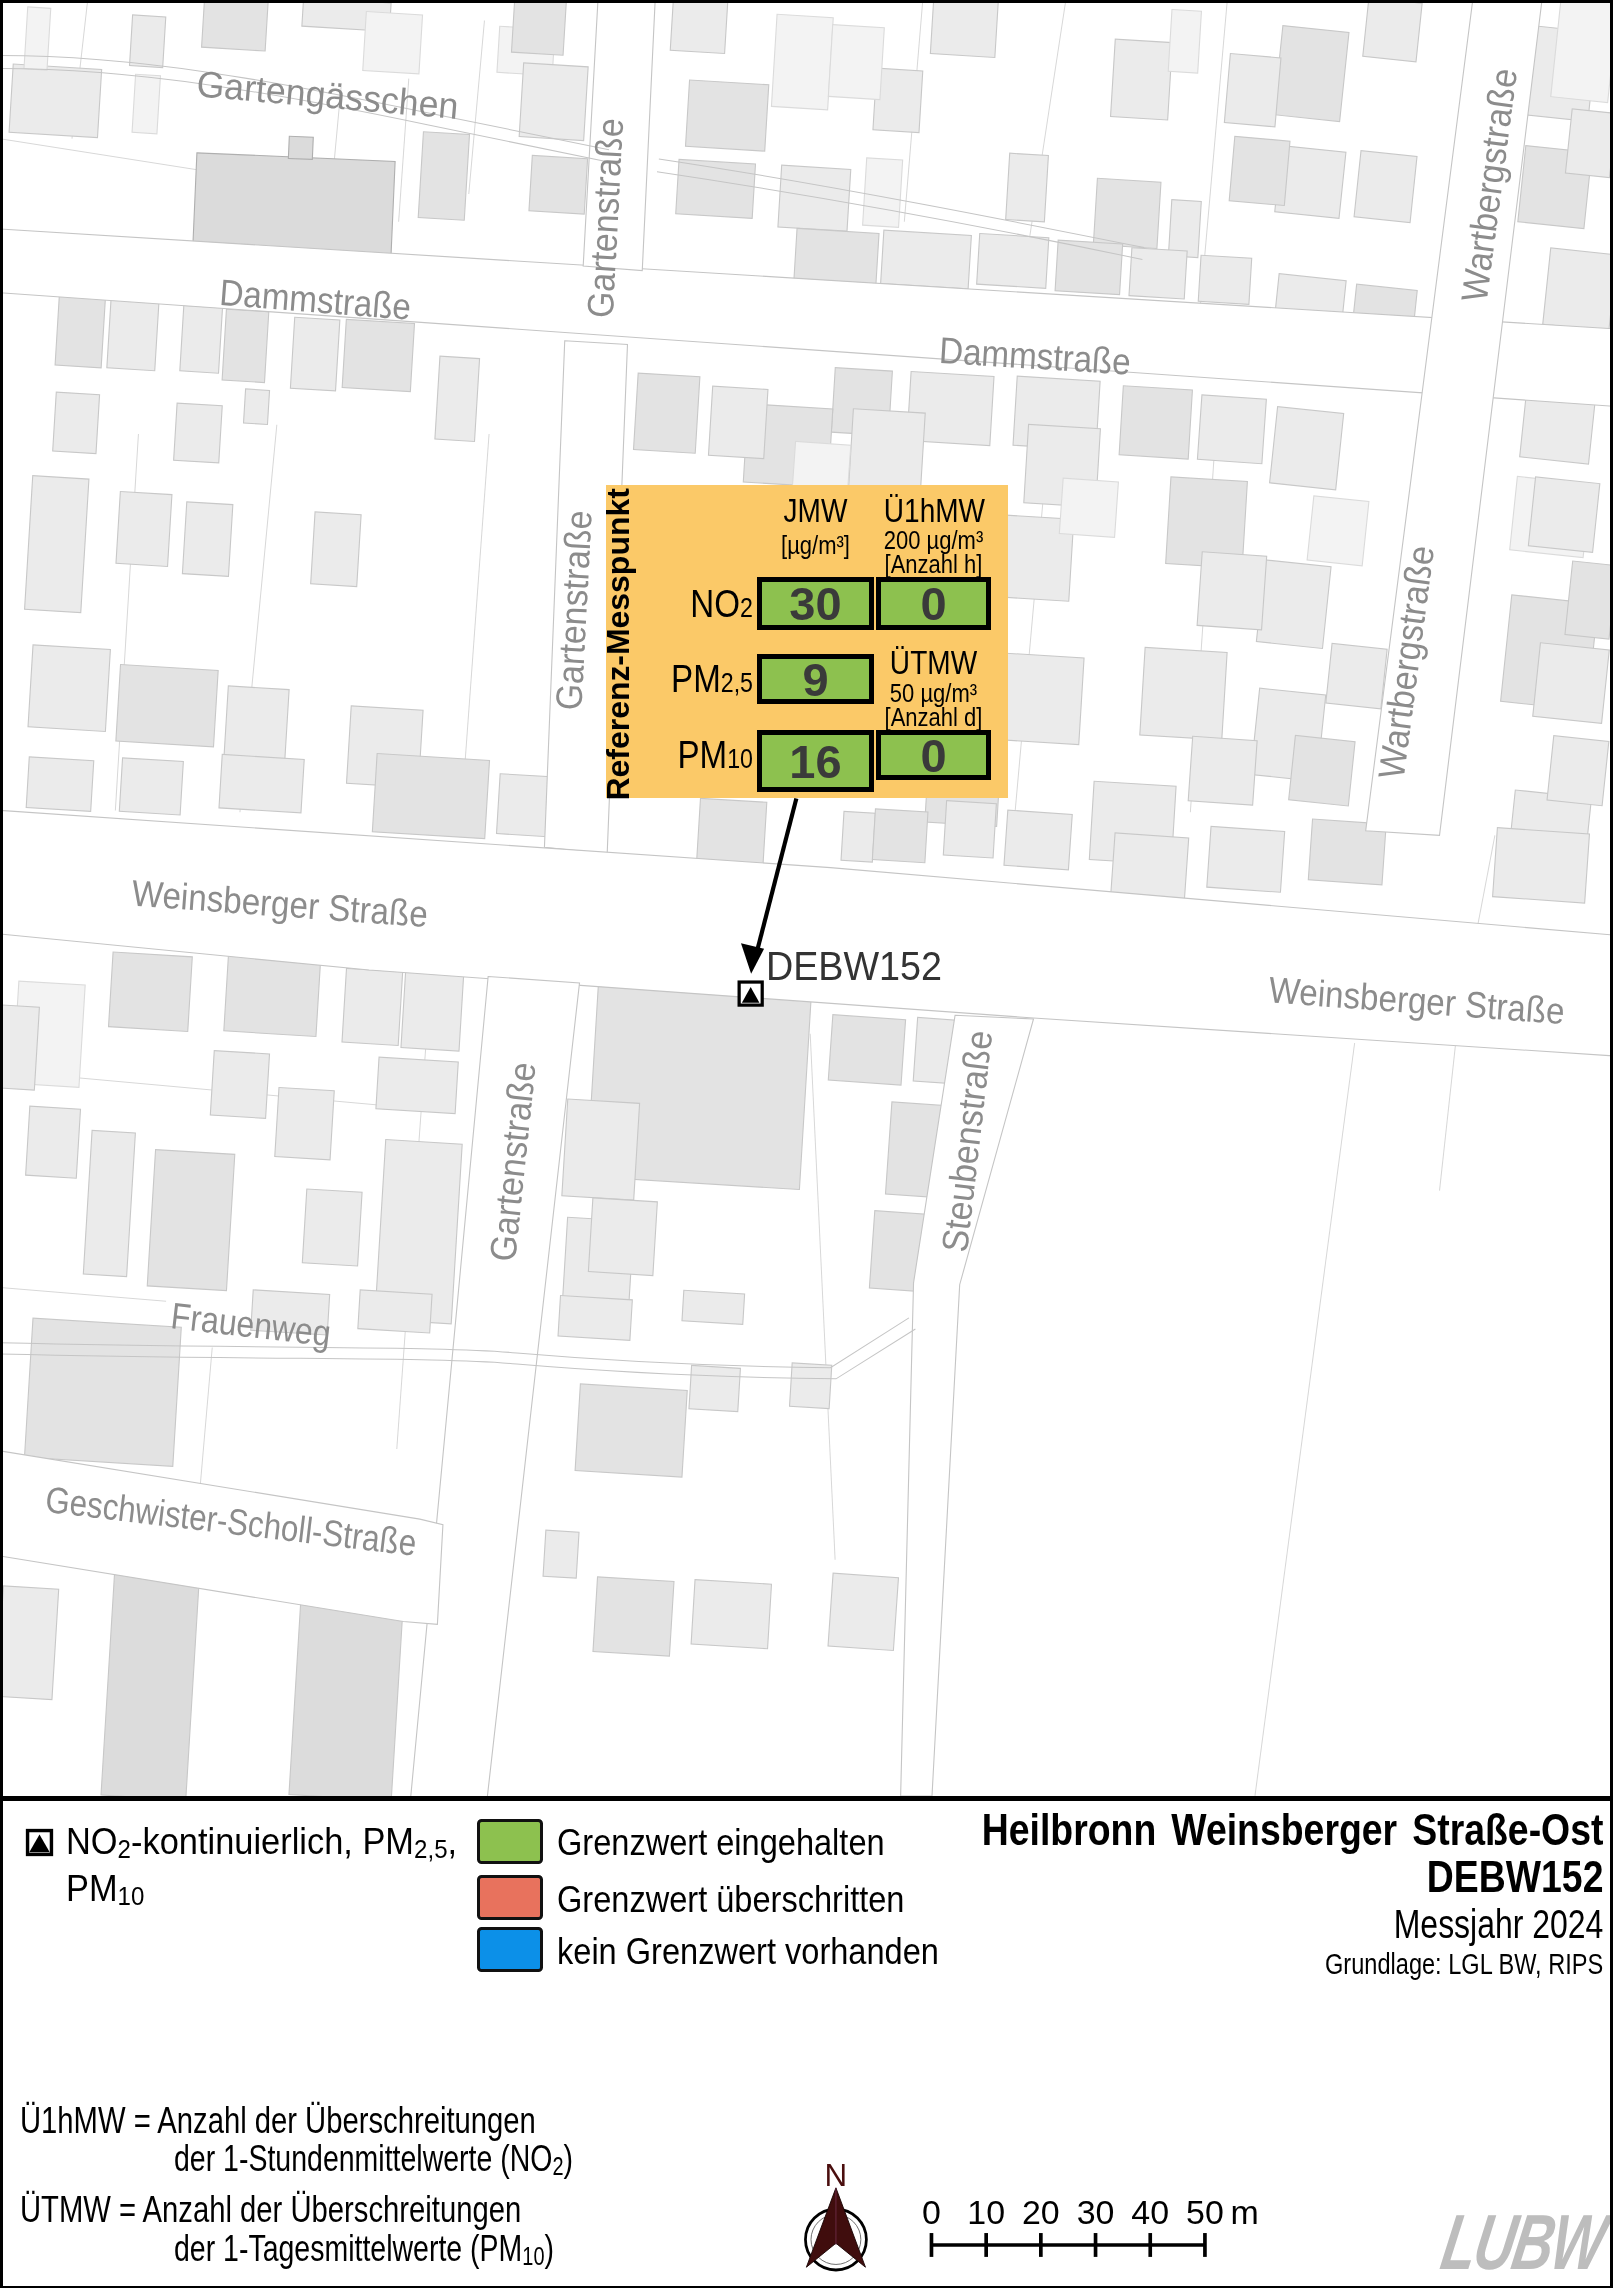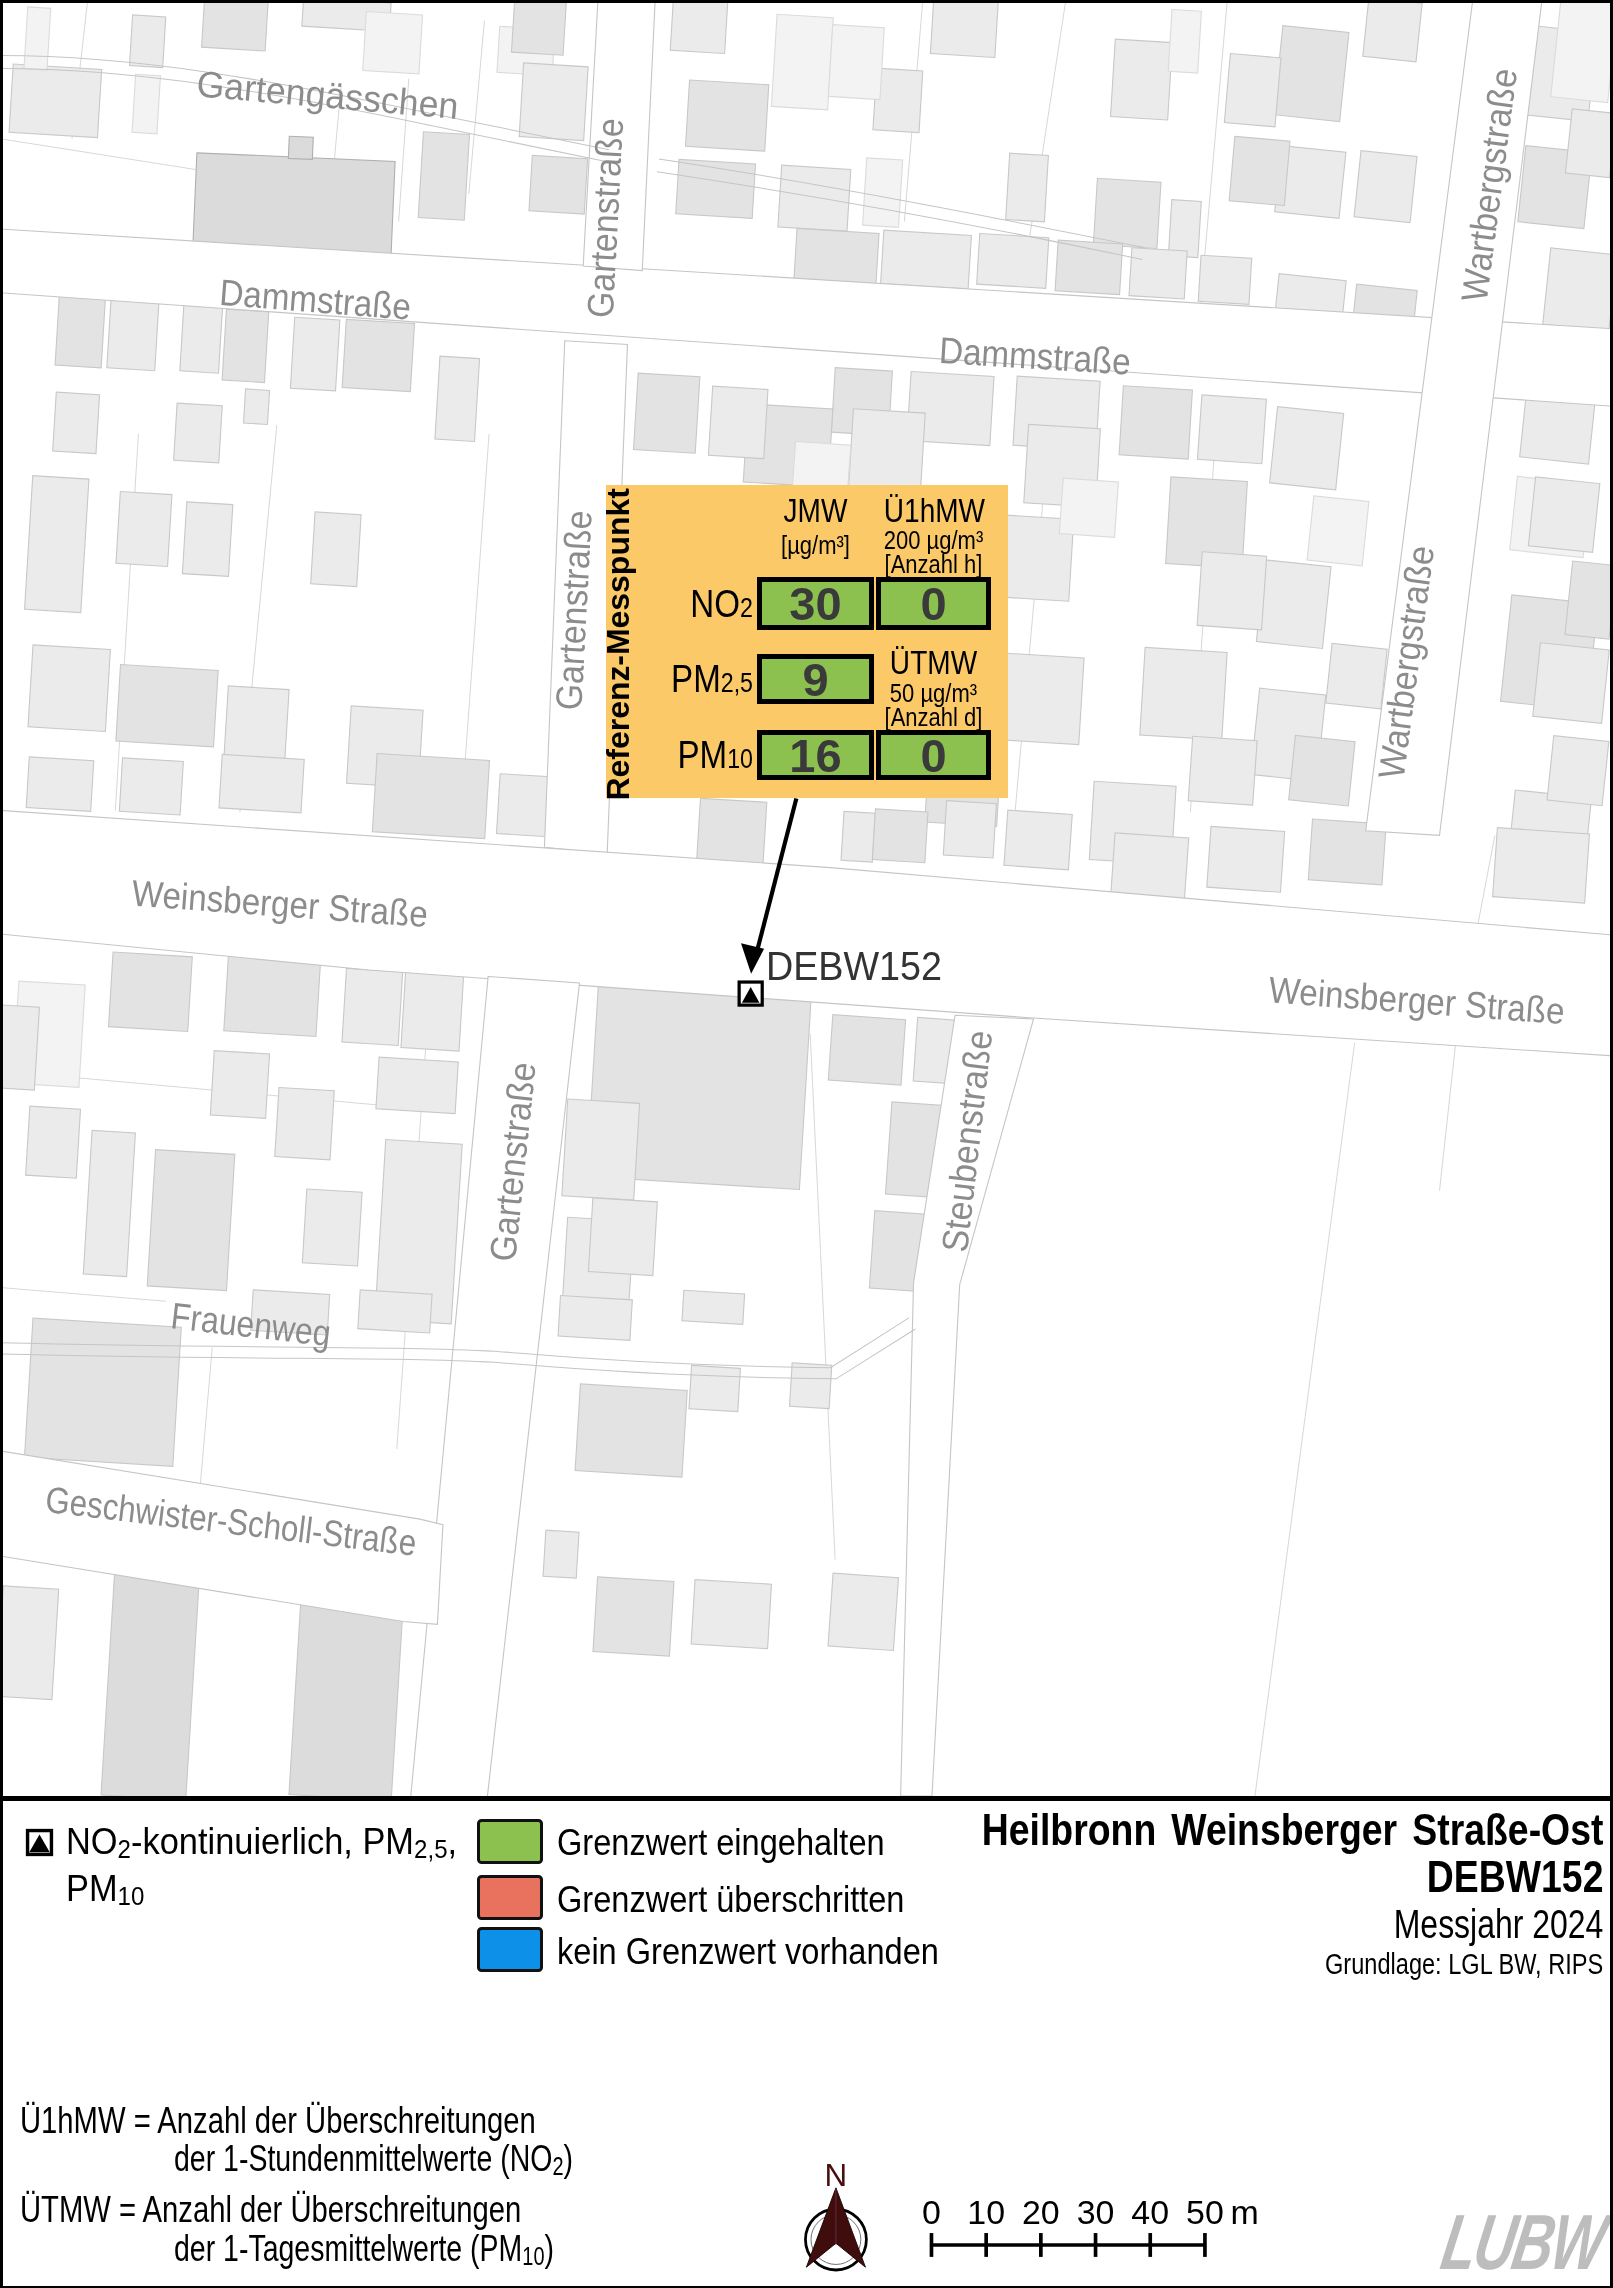--- a/index.html
+++ b/index.html
@@ -250,21 +250,21 @@
  <div class="h2" style="left:269px;width:117px;top:65px">[Anzahl h]</div>
  <div class="rlab" style="top:92px;height:53px">NO<sub>2</sub></div>
  <div class="cell" style="left:151px;top:92px;width:117px;height:53px">30</div>
  <div class="cell" style="left:270px;top:92px;width:115px;height:53px">0</div>
  <div class="rlab" style="top:169px;height:50px">PM<sub>2,5</sub></div>
  <div class="cell" style="left:151px;top:169px;width:117px;height:50px">9</div>
  <div class="h1" style="left:269px;width:117px;top:159px">ÜTMW</div>
  <div class="h2" style="left:269px;width:117px;top:194px">50 µg/m³</div>
  <div class="h2" style="left:269px;width:117px;top:218px">[Anzahl d]</div>
  <div class="rlab" style="top:245px;height:50px">PM<sub>10</sub></div>
- <div class="cell" style="left:151px;top:245px;width:117px;height:50px">16</div>
+ <div class="cell" style="left:151px;top:245px;width:117px;height:62px">16</div>
  <div class="cell" style="left:270px;top:245px;width:115px;height:50px">0</div>
 </div>
 <div id="legend">
  <div style="position:absolute;left:25px;top:27px"><svg width="29" height="29" viewBox="0 0 34 34">
         <rect x="3" y="3" width="28" height="28" fill="#fff" stroke="#000" stroke-width="4"></rect>
         <polygon points="17,7.5 29,28.5 5,28.5" fill="#000"></polygon>
       </svg></div>
  <div class="ltext sqz" style="left:66px;top:18.5px">NO<sub>2</sub>-kontinuierlich, PM<sub>2,5</sub>,<br>PM<sub>10</sub></div>
  <div class="cbox" style="top:17.5px;background:#8DC14F"></div>
  <div class="cbox" style="top:74px;background:#E8725D"></div>

